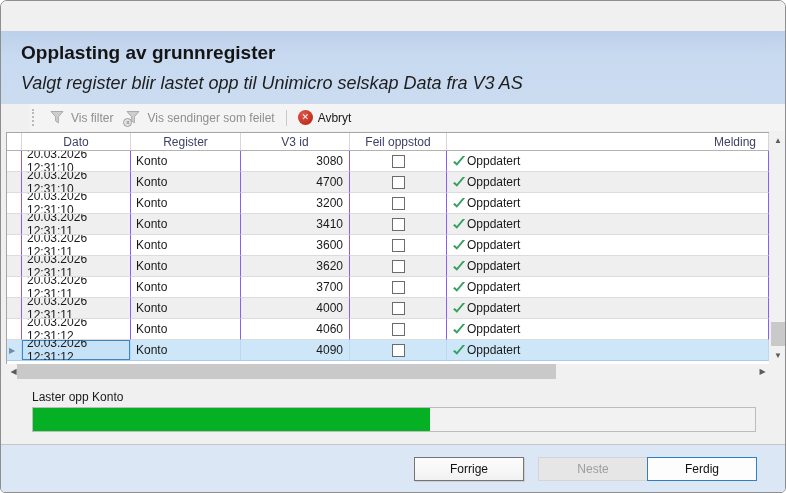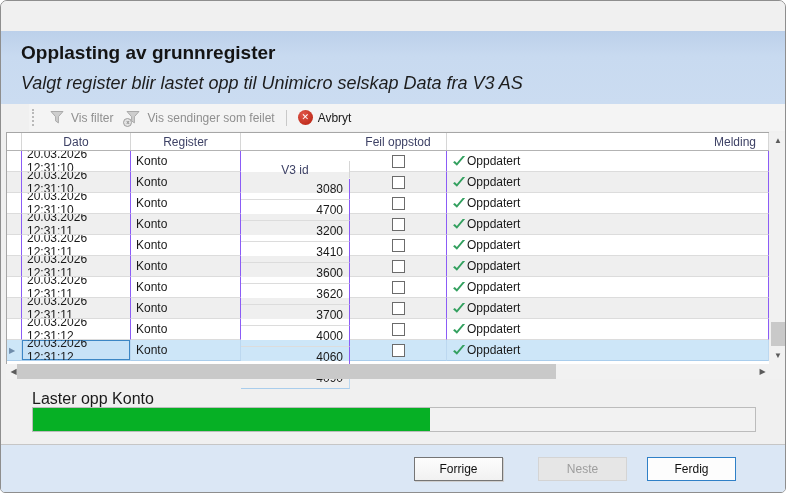--- a/index.html
+++ b/index.html
@@ -46,21 +46,21 @@
   .grid-wrap{position:absolute;left:5px;top:131px;width:780px;height:247px;}
   .grid-main{position:absolute;left:0;top:0;width:763px;height:232px;
     border-left:1px solid #a6a6a6;border-top:1px solid #a6a6a6;background:#fff;}
   .grid-header{display:flex;height:18px;background:#ffffff;border-bottom:1px solid #b3b3b3;}
   .hcell{font-size:12px;color:#3e4266;display:flex;align-items:center;justify-content:center;
     border-right:1px solid #d6d6d6;height:100%;}
   .hcell.right{justify-content:flex-end;padding-right:12px;}
   .sel{width:15px;flex:none;}
   .c-dato{width:109px;flex:none;}
   .c-reg{width:110px;flex:none;}
-  .c-v3{width:109px;flex:none;margin-top:28px;}
+  .c-v3{width:109px;flex:none;}
   .c-feil{width:97px;flex:none;}
   .c-meld{flex:1;min-width:0;}
 
   .grid-row{display:flex;height:21px;background:#ffffff;}
   .grid-row.alt{background:#efefef;}
   .grid-row .cell{font-size:12px;color:#191919;border-right:1px solid #8b5cf6;
     border-bottom:1px solid #dcdcdc;display:flex;align-items:center;height:100%;overflow:hidden;}
   .cell.c-dato{padding-left:5px;}
   .cell.c-reg{padding-left:5px;}
   .cell.c-v3{justify-content:flex-end;padding-right:6px;}
@@ -82,29 +82,29 @@
   .vscroll .thumb{position:absolute;left:1px;width:14px;height:24px;bottom:18px;background:#c9c9c9;}
   .hscroll{position:absolute;left:0;top:232px;width:764px;height:15px;background:#f1f1f1;}
   .hscroll .arrow{position:absolute;top:0;width:15px;height:15px;color:#5b5b5b;font-size:8px;
     text-align:center;line-height:15px;}
   .hscroll .arrow.left{left:0;}
   .hscroll .arrow.right{right:0;}
   .hscroll .thumb{position:absolute;left:11px;top:0;width:539px;height:15px;background:#c9c9c9;}
   .scroll-corner{position:absolute;right:0;top:232px;width:16px;height:15px;background:#f1f1f1;}
 
   
-  .progress-label{position:absolute;left:31px;top:389px;font-size:16px;color:#1a1a1a;}
+  .progress-label{position:absolute;left:31px;top:389px;font-size:12px;color:#1a1a1a;}
   .progress-track{position:absolute;left:31px;top:406px;width:724px;height:25px;
     border:1px solid #bcbcbc;background:#f2f2f2;}
   .progress-fill{height:100%;background:#06b025;}
 
   
   .footer{position:absolute;left:0;top:443px;width:100%;height:49px;background:#dbe7f5;
     border-top:1px solid #c6c6c6;}
-  .btn{position:absolute;top:12px;width:89px;height:24px;font-size:12px;font-family:inherit;
+  .btn{position:absolute;top:12px;width:110px;height:24px;font-size:12px;font-family:inherit;
     text-align:center;cursor:default;}
   .btn-forrige{left:413px;background:linear-gradient(180deg,#fdfdfd,#f1f1f1);
     border:1px solid #757575;color:#111;box-shadow:1px 1px 0 #cfcfcf;}
   .btn-neste{left:537px;background:#e6e6e6;border:1px solid #d4d4d4;color:#9d9d9d;}
   .btn-ferdig{left:646px;background:#fdfdfd;border:1px solid #2f80c7;color:#111;}
 </style>
 </head>
 <body>
 
 <div class="window">

